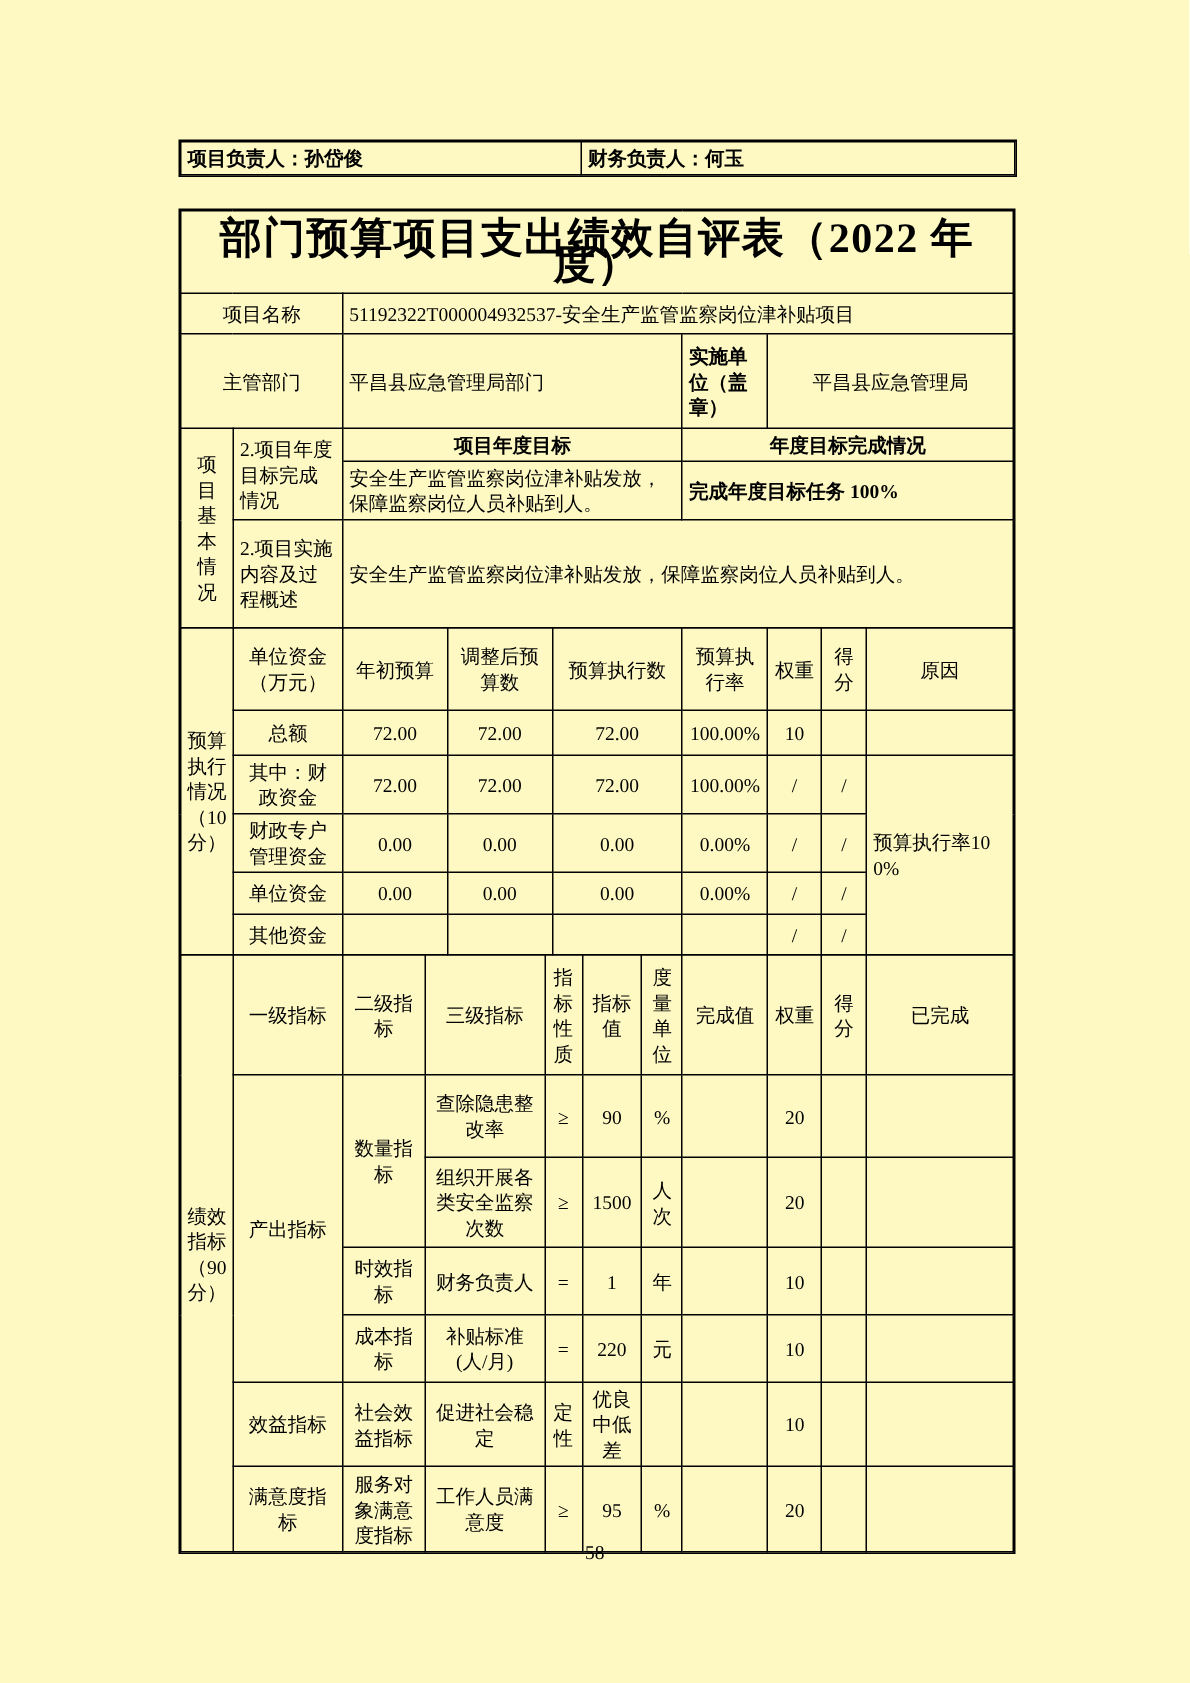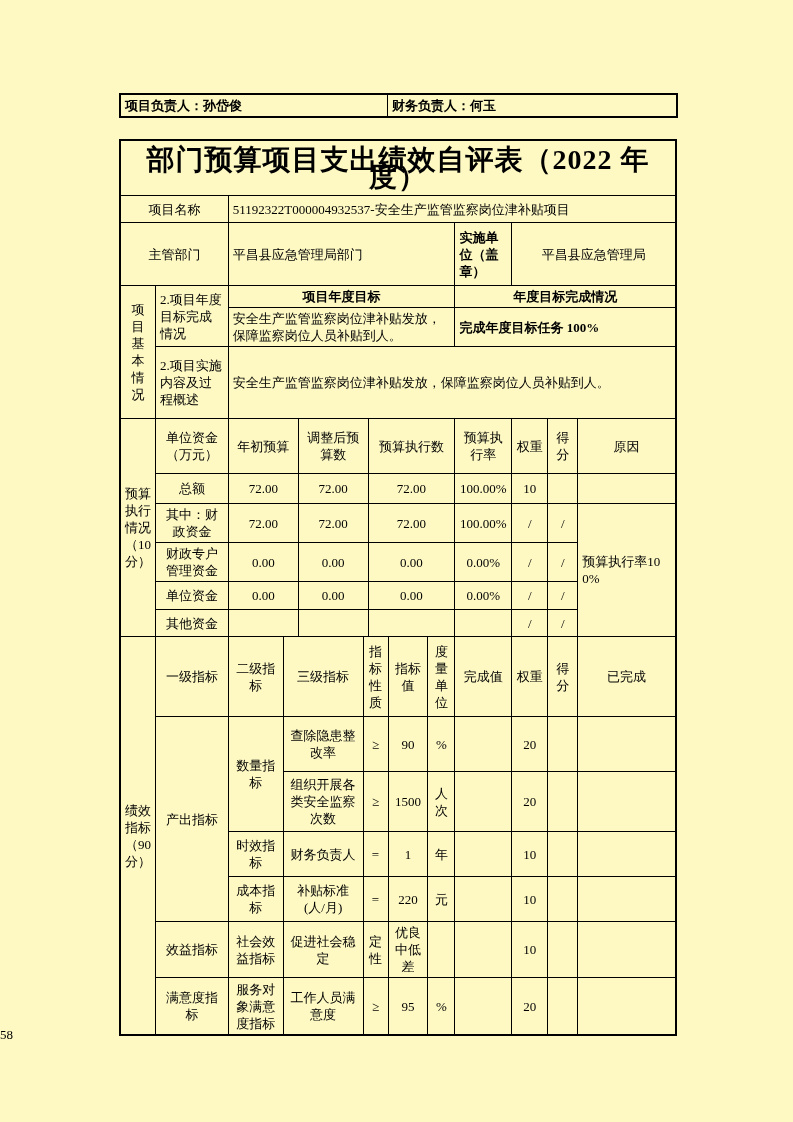--- a/index.html
+++ b/index.html
@@ -10,21 +10,21 @@
      font-size:13px;line-height:17px;word-break:break-all;overflow:hidden;}
   .tl{text-align:left;}
   .b{font-weight:bold;}
   .it{}
   .title-cell{font-size:28px;font-weight:bold;letter-spacing:1px;}
   .wrap{position:absolute;border:1px solid #000;}
   #top-table-wrap{left:119px;top:93px;}
   #main-table-wrap{left:119px;top:139px;}
   .stack{display:block;}
   .stack + .stack{margin-top:-1px;}
-  #page-number{position:absolute;left:0;right:0;top:1027px;
+  #page-number{position:absolute;left:0;right:0;top:1027px;text-align:center;
                font-size:13px;}
 </style>
 </head>
 <body>
 
 <div class="page">
 
   <div class="wrap" id="top-table-wrap">
     <table>
       <colgroup>

